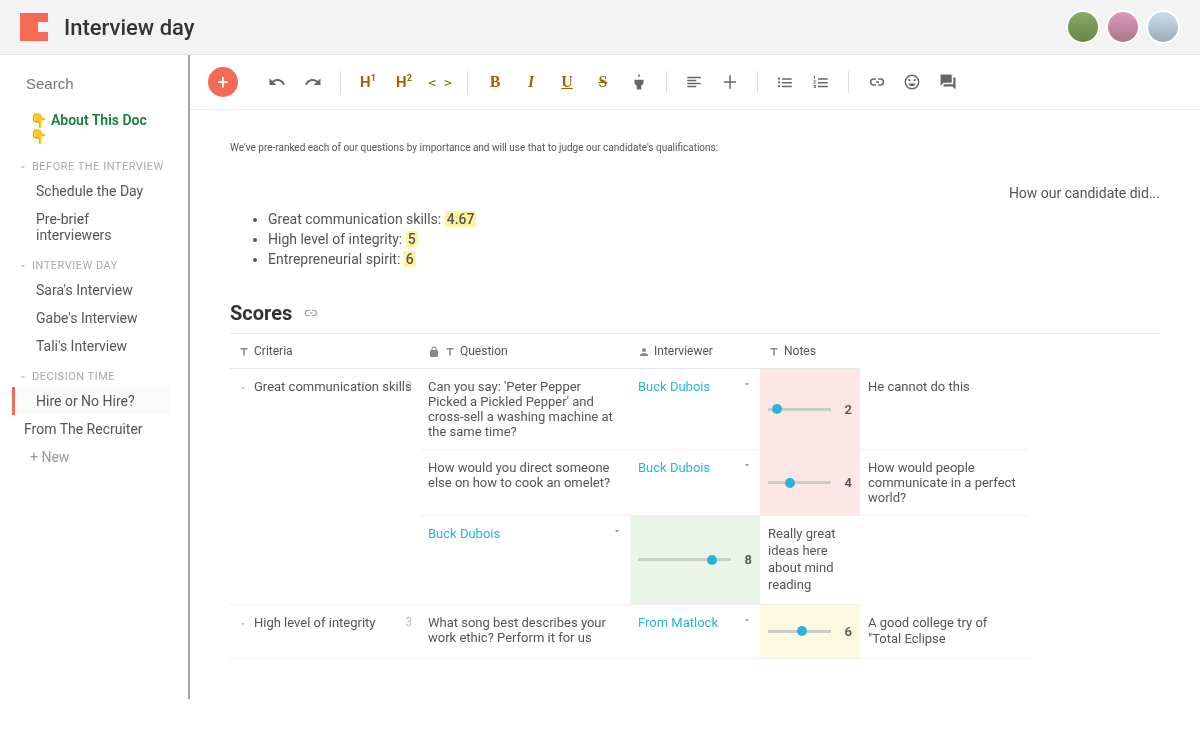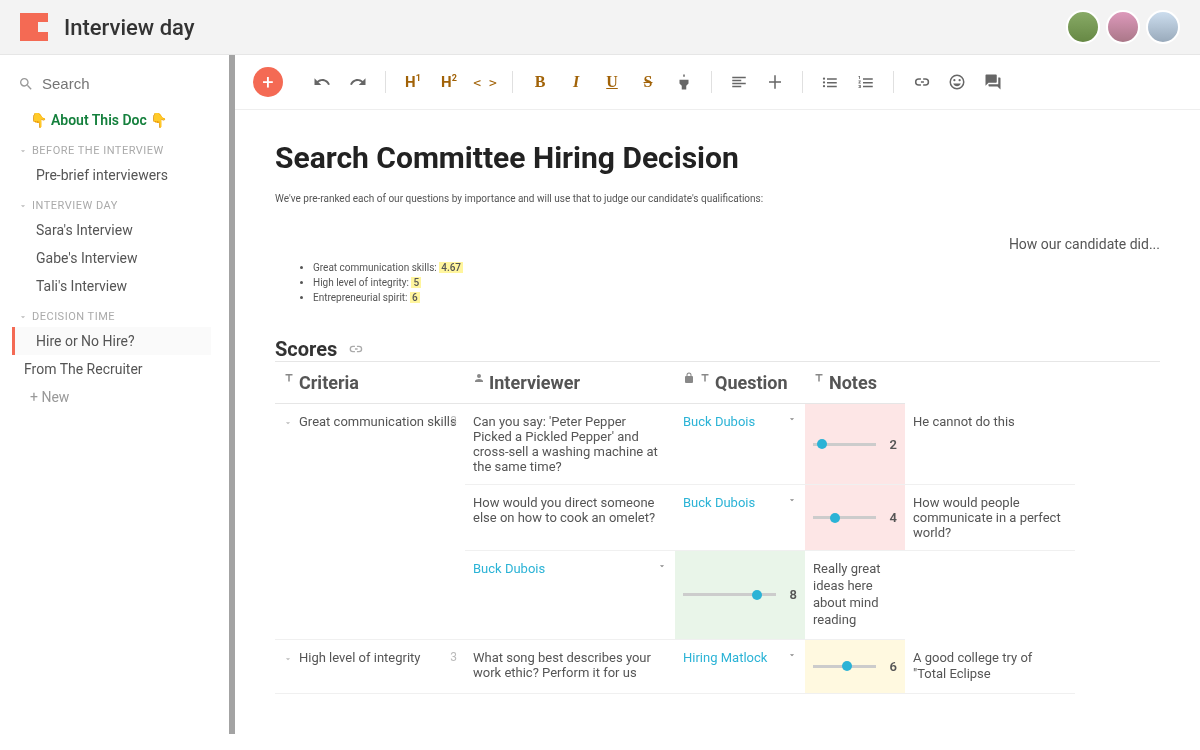--- a/index.html
+++ b/index.html
@@ -10,21 +10,21 @@
 .logo::after { content: ""; position: absolute; right: 0; top: 50%; transform: translateY(-50%); width: 10px; height: 10px; background: #f3f3f3; }
 .doc-title { font-size: 22px; font-weight: 500; color: #333; flex: 1; }
 .avatars { display: flex; gap: 6px; }
 .avatar { width: 34px; height: 34px; border-radius: 50%; background: #bbb; border: 2px solid #fff; background-size: cover; }
 .avatar:nth-child(1){ background: linear-gradient(#8a6,#684); }
 .avatar:nth-child(2){ background: linear-gradient(#d9b,#a78); }
 .avatar:nth-child(3){ background: linear-gradient(#cde,#9ab); }
 
 .container { display: flex; }
 
-.sidebar { width: 235px; padding: 16px 18px 16px 12px; border-right: 6px solid #a3a3a3; }
+.sidebar { width: 190px; padding: 16px 18px 16px 12px; border-right: 2px solid #a3a3a3; }
 .search-row { display: flex; align-items: center; color: #999; padding: 4px 6px 14px; }
 .search-row svg { width: 16px; height: 16px; margin-right: 8px; fill: #999; }
 .search-row input { border: none; outline: none; font-size: 15px; width: 140px; background: transparent; }
 
 .nav-item, .nav-sub-item { padding: 6px 8px 6px 24px; font-size: 14px; color: #555; cursor: pointer; }
 .section-header { font-size: 11px; letter-spacing: .5px; color: #aaa; padding: 10px 6px 4px 6px; display: flex; align-items: center; }
 .chevron { width: 10px; height: 10px; margin-right: 4px; fill: #bbb; }
 .about-doc { font-weight: 600; padding-left: 18px; color: #15803d;}
 .about-doc .emoji { font-size: 14px; }
 .nav-sub-item.active { border-left: 3px solid #f46a54; color: #555; background: #fafafa; padding-left: 21px; }
@@ -39,29 +39,29 @@
 svg.tb { width: 18px; height: 18px; fill: #666; }
 .tb-label { font-weight: bold; font-family: Georgia, serif; }
 .h-label { font-weight: 700; font-size: 15px; }
 .h-label sup { font-size: 9px; }
 .code-icon { font-family: monospace; font-size: 13px; }
 
 .doc-body { padding: 30px 40px 40px 40px; overflow: auto; }
 .doc-h1 { font-size: 30px; font-weight: 700; color: #222; margin-bottom: 16px; }
 .doc-p { font-size: 10px; color: #555; margin-bottom: 30px; line-height: 1.5; }
 .doc-sub { font-size: 14px; color: #555; margin-bottom: 10px; text-align: right; }
-.doc-list { list-style: disc; margin-left: 38px; font-size: 10px; color: #555; }
+.doc-list { list-style: disc; margin-left: 38px; font-size: 14px; color: #555; }
 .doc-list li { margin-bottom: 4px; }
 .hl { background: #fff59d; padding: 0 2px; font-weight: 500; }
 
-.scores-h { font-size: 20px; font-weight: 700; margin: 34px 0 0; display: flex; align-items: center; gap: 10px; }
+.scores-h { font-size: 20px; font-weight: 700; margin: 34px 0 8px; display: flex; align-items: center; gap: 10px; }
 .link-icon { width: 16px; height: 16px; fill: #aaa; }
 
 .table { display: grid; grid-template-columns: 190px 210px 130px 100px 170px; border-top: 1px solid #e6e6e6; }
-.th { font-size: 18px; font-weight: 700; color: #555; padding: 10px 8px; display: flex; align-items: flex-start; gap: 4px; border-bottom: 1px solid #e6e6e6; }
+.th { font-size: 12px; font-weight: 400; color: #555; padding: 10px 8px; display: flex; align-items: flex-end; gap: 4px; border-bottom: 1px solid #e6e6e6; }
 .th svg { width: 12px; height: 12px; fill: #888; }
 .cell { font-size: 13px; padding: 10px 8px; border-bottom: 1px solid #f0f0f0; color: #555; display: flex; align-items: flex-start; }
 .criteria-cell { grid-column: 1; display: flex; align-items: flex-start; gap: 6px; position: relative; }
 .criteria-cell .grp-chevron { width: 10px; height: 10px; fill: #bbb; margin-top: 4px; flex-shrink:0; }
 .criteria-count { color: #bbb; font-size: 12px; position: absolute; right: 8px; top: 10px;}
 .interviewer-link { color: #2bb3d6; }
 .caret-down { margin-left: auto; width: 10px; height: 10px; fill: #888; }
 .score-cell { background: #fde6e6; justify-content: flex-end; align-items: center; gap:8px; font-weight: 600; }
 .score-cell.good { background: #e9f5e9; }
 .score-cell.mid { background: #fff9e0; }
@@ -92,20 +92,21 @@
       <input placeholder="Search" style="">
     </div>
     <div class="nav-item about-doc">
       <span class="emoji">👇</span> <span>About This Doc</span> <span class="emoji">👇</span>
     </div>
 
     <div id="nav-sections">
         <div class="section-header"><svg class="chevron" viewBox="0 0 24 24">
             <path d="M7 10l5 5 5-5z"></path>
           </svg>BEFORE THE INTERVIEW</div>
+        <div class="nav-sub-item">Schedule the Day</div>
         <div class="nav-sub-item">Pre-brief interviewers</div>
         <div class="section-header"><svg class="chevron" viewBox="0 0 24 24">
             <path d="M7 10l5 5 5-5z"></path>
           </svg>INTERVIEW DAY</div>
         <div class="nav-sub-item">Sara's Interview</div>
         <div class="nav-sub-item">Gabe's Interview</div>
         <div class="nav-sub-item">Tali's Interview</div>
         <div class="section-header"><svg class="chevron" viewBox="0 0 24 24">
             <path d="M7 10l5 5 5-5z"></path>
           </svg>DECISION TIME</div>
@@ -191,21 +192,20 @@
           </svg>
         </div>
       <div class="tb-btn">
           <svg class="tb" viewBox="0 0 24 24">
             <path d="M21 6h-2v9H6v2c0 .55.45 1 1 1h11l4 4V7c0-.55-.45-1-1-1zm-4 6V3c0-.55-.45-1-1-1H3c-.55 0-1 .45-1 1v14l4-4h10c.55 0 1-.45 1-1z"></path>
           </svg>
         </div>
     </div>
 
     <div class="doc-body">
-      <h1 class="doc-h1">Search Committee Hiring Decision</h1>
       <p class="doc-p">We've pre-ranked each of our questions by importance and will use that to judge our candidate's qualifications:</p>
       <p class="doc-sub">How our candidate did...</p>
       <ul class="doc-list" id="bullet-list">
           <li>Great communication skills: <span class="hl">4.67</span></li>
           <li>High level of integrity: <span class="hl">5</span></li>
           <li>Entrepreneurial spirit: <span class="hl">6</span></li>
         </ul>
 
       <div class="scores-h">
         <span>Scores</span>
@@ -216,32 +216,32 @@
 
       <div class="table" id="scores-table">
         <div class="th">
             <svg viewBox="0 0 24 24">
               <path d="M5 4v3h5.5v12h3V7H19V4z"></path>
             </svg>
             <span>Criteria</span>
           </div>
         <div class="th">
             <svg viewBox="0 0 24 24">
+              <path d="M18 8h-1V6a5 5 0 00-10 0v2H6a2 2 0 00-2 2v10a2 2 0 002 2h12a2 2 0 002-2V10a2 2 0 00-2-2zM9 6a3 3 0 016 0v2H9V6z"></path>
+            </svg>
+            <svg viewBox="0 0 24 24">
+              <path d="M5 4v3h5.5v12h3V7H19V4z"></path>
+            </svg>
+            <span>Question</span>
+          </div>
+        <div class="th">
+            <svg viewBox="0 0 24 24">
               <path d="M12 12a4 4 0 100-8 4 4 0 000 8zm0 2c-2.67 0-8 1.34-8 4v2h16v-2c0-2.66-5.33-4-8-4z"></path>
             </svg>
             <span>Interviewer</span>
-          </div>
-        <div class="th">
-            <svg viewBox="0 0 24 24">
-              <path d="M18 8h-1V6a5 5 0 00-10 0v2H6a2 2 0 00-2 2v10a2 2 0 002 2h12a2 2 0 002-2V10a2 2 0 00-2-2zM9 6a3 3 0 016 0v2H9V6z"></path>
-            </svg>
-            <svg viewBox="0 0 24 24">
-              <path d="M5 4v3h5.5v12h3V7H19V4z"></path>
-            </svg>
-            <span>Question</span>
           </div>
         <div class="th">
             <svg viewBox="0 0 24 24">
               <path d="M5 4v3h5.5v12h3V7H19V4z"></path>
             </svg>
             <span>Notes</span>
           </div>
       <div class="cell criteria-cell" style="grid-row: span 3;">
             <svg class="grp-chevron" viewBox="0 0 24 24">
               <path d="M7 10l5 5 5-5z"></path>
@@ -292,21 +292,21 @@
           <div class="cell notes-cell">Really great ideas here about mind reading</div>
           <div class="cell criteria-cell" style="grid-row: span 1;">
             <svg class="grp-chevron" viewBox="0 0 24 24">
               <path d="M7 10l5 5 5-5z"></path>
             </svg>
             <span>High level of integrity</span>
             <span class="criteria-count">3</span>
           </div>
           <div class="cell">What song best describes your work ethic? Perform it for us</div>
           <div class="cell">
-            <span class="interviewer-link">Hiring Matlock</span>
+            <span class="interviewer-link">From Matlock</span>
             <svg class="caret-down" viewBox="0 0 24 24">
               <path d="M7 10l5 5 5-5z"></path>
             </svg>
           </div>
           <div class="cell score-cell mid">
             <div class="slider">
               <div class="dot" style="left:55%"></div>
             </div>
             <span>6</span>
           </div>

